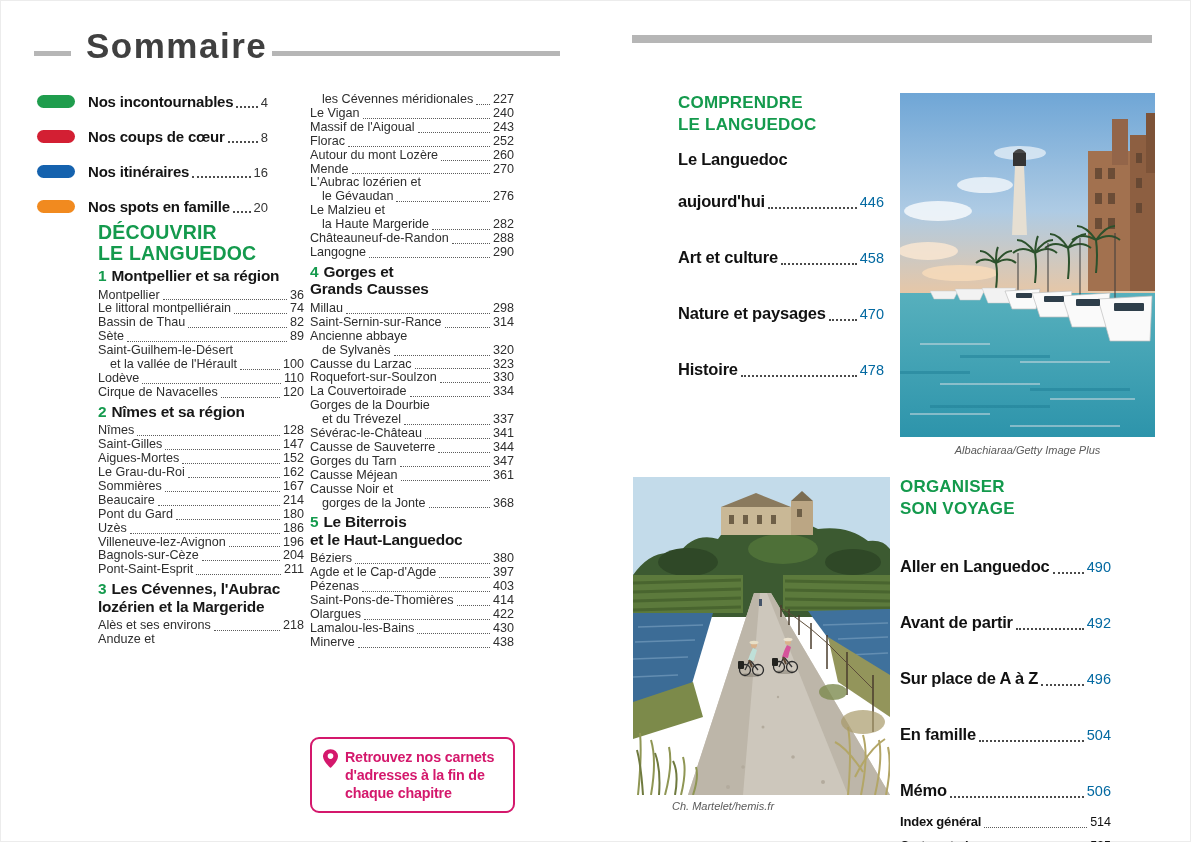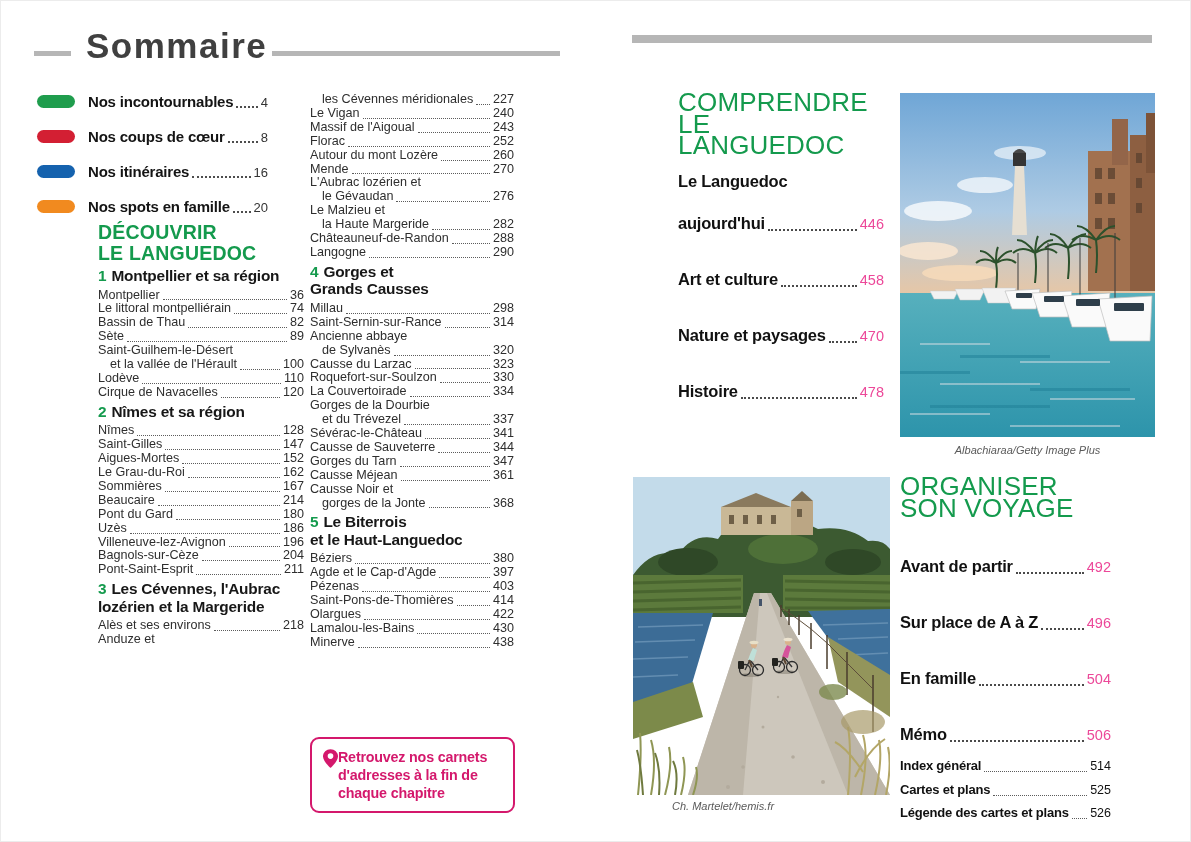--- a/index.html
+++ b/index.html
@@ -40,39 +40,39 @@
   .toc-line { display:flex; align-items:baseline; }
   .toc-line.ind { padding-left:12px; }
   .toc-lbl { white-space:nowrap; }
   .dots { flex:1; min-width:6px; border-bottom:1.7px dotted #5c5c5c; margin:0 3px 2px 3px;
           align-self:flex-end; }
   .toc-pg { white-space:nowrap; }
 
   
   .toc-row.big { font-size:16.5px; line-height:19px; color:#111; margin-bottom:13px; }
   .toc-row.big .toc-lbl, .toc-row.big .toc-pre { font-weight:bold; letter-spacing:-0.2px; }
-  .toc-row.big .toc-pg { font-size:14.5px; color:#ec4899;margin-top:24px; }
+  .toc-row.big .toc-pg { font-size:14.5px; color:#0369a1;margin-top:24px; }
   .toc-row.big .dots { border-bottom:2px dotted #4a4a4a; margin-bottom:3px; }
   .toc-row.small { font-size:13px; line-height:15px; color:#111; margin-bottom:7.5px; }
   .toc-row.small .toc-lbl { font-weight:bold; letter-spacing:-0.2px; }
   .toc-row.small .toc-pg { font-size:12.5px; }
 
   
   .note-box { position:absolute; left:310px; top:737px; width:205px; border:2.5px solid var(--pink);
-              border-radius:9px; padding:9px 10px 9px 11px; display:flex; background:#fff; }
+              border-radius:9px; padding:9px 10px 9px 11px; display:flex; gap:7px; background:#fff; }
   .note-text { color:var(--pink); font-weight:bold; font-size:14.3px; line-height:18px;
                letter-spacing:-0.2px; }
   .pin { flex:0 0 auto; margin-top:1px; }
 
   
   .rp-bar { position:absolute; left:632px; top:35px; width:520px; height:8px; background:#b6b6b6; }
   .rp-block { position:absolute; }
   .comprendre { left:678px; top:92px; width:206px; }
   .organiser  { left:900px; top:476px; width:211px; }
-  .rp-title { color:var(--green); font-weight:normal; font-size:26px; line-height:21.5px;
+  .rp-title { color:var(--green); font-weight:bold; font-size:17px; line-height:21.5px;
               letter-spacing:0.2px; margin-bottom:15px; }
   .organiser .items-small { margin-top:4px;text-align:right; }
 
   .photo { position:absolute; overflow:hidden; }
   .photo1 { left:900px; top:93px; width:255px; height:344px; }
   .photo2 { left:633px; top:477px; width:257px; height:318px; }
   .caption { position:absolute; font-size:11px; font-style:italic; color:#5a5a5a; }
   .caption1 { left:900px; top:444px; width:255px; text-align:center; }
   .caption2 { left:672px; top:800px; }
 
@@ -795,20 +795,27 @@
   <div class="caption caption2">Ch. Martelet/hemis.fr</div>
 
   <div class="rp-block organiser">
     <div class="rp-title">
       <div>ORGANISER</div>
       <div>SON VOYAGE</div>
     </div>
     <div>
         <div class="toc-row big">
           <div class="toc-line">
+            <span class="toc-lbl">Aller en Languedoc</span>
+            <span class="dots"></span>
+            <span class="toc-pg">490</span>
+          </div>
+        </div>
+        <div class="toc-row big">
+          <div class="toc-line">
             <span class="toc-lbl">Avant de partir</span>
             <span class="dots"></span>
             <span class="toc-pg">492</span>
           </div>
         </div>
         <div class="toc-row big">
           <div class="toc-line">
             <span class="toc-lbl">Sur place de A à Z</span>
             <span class="dots"></span>
             <span class="toc-pg">496</span>

